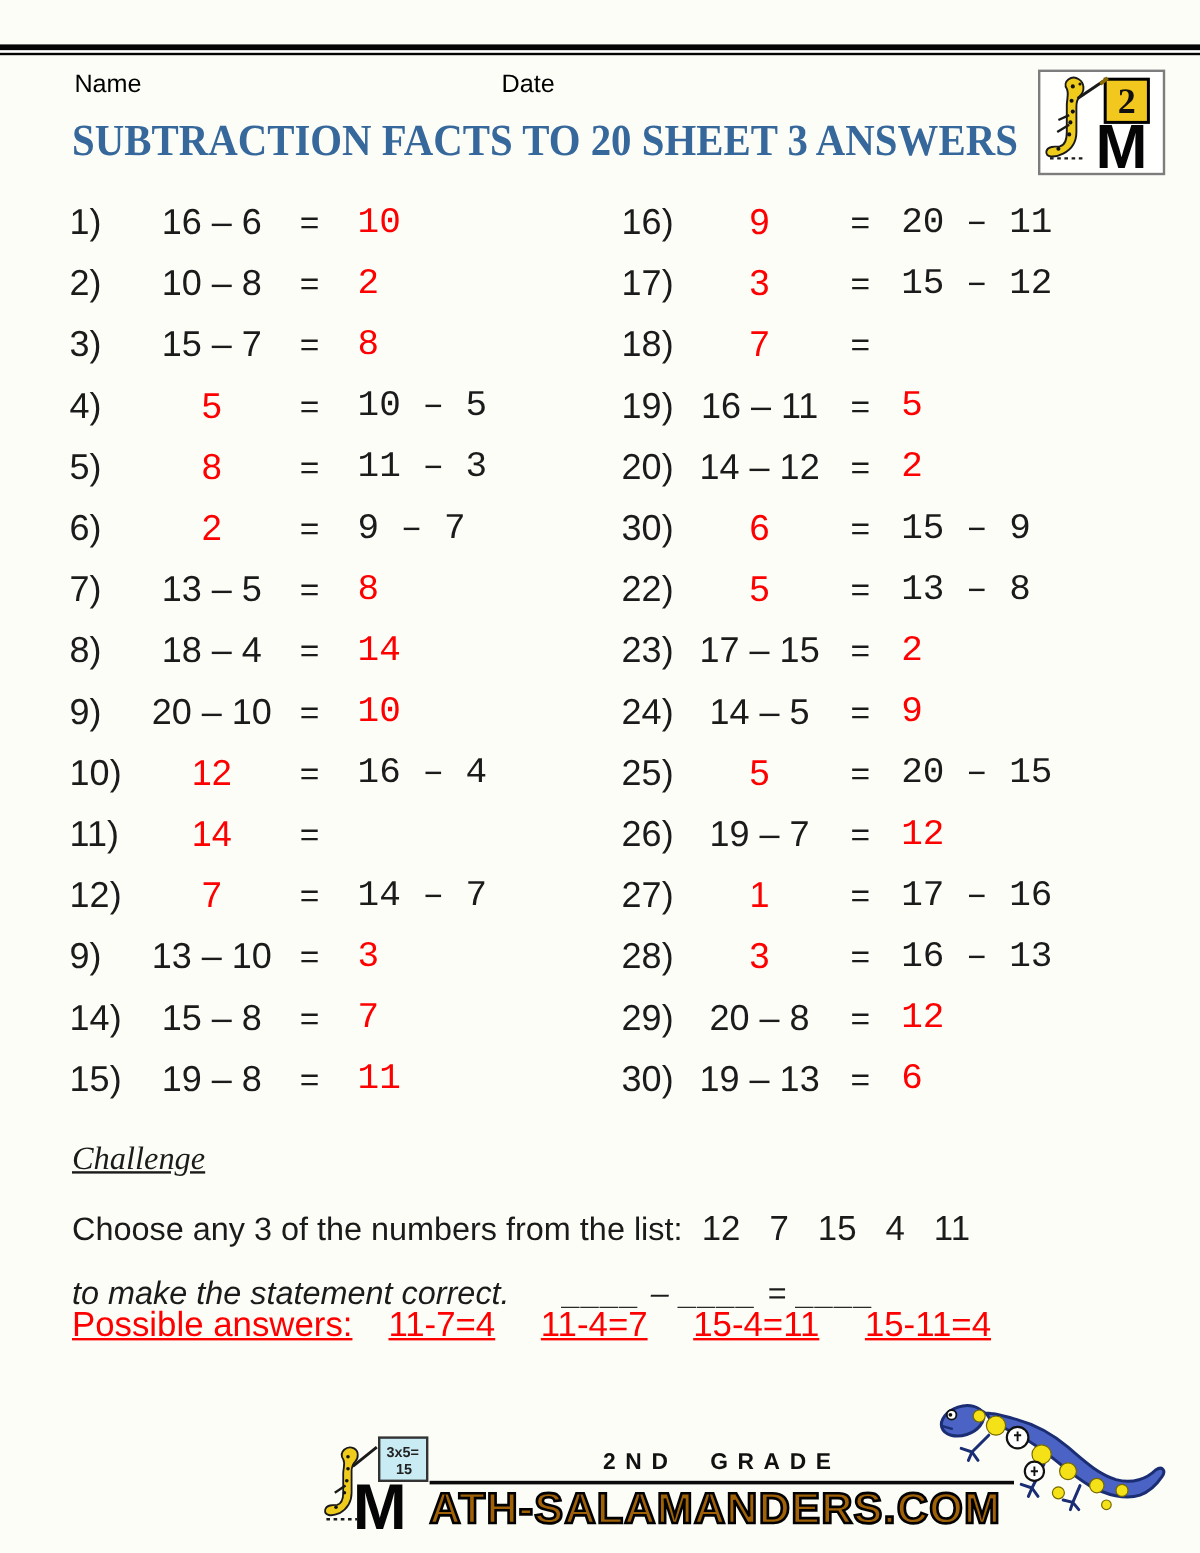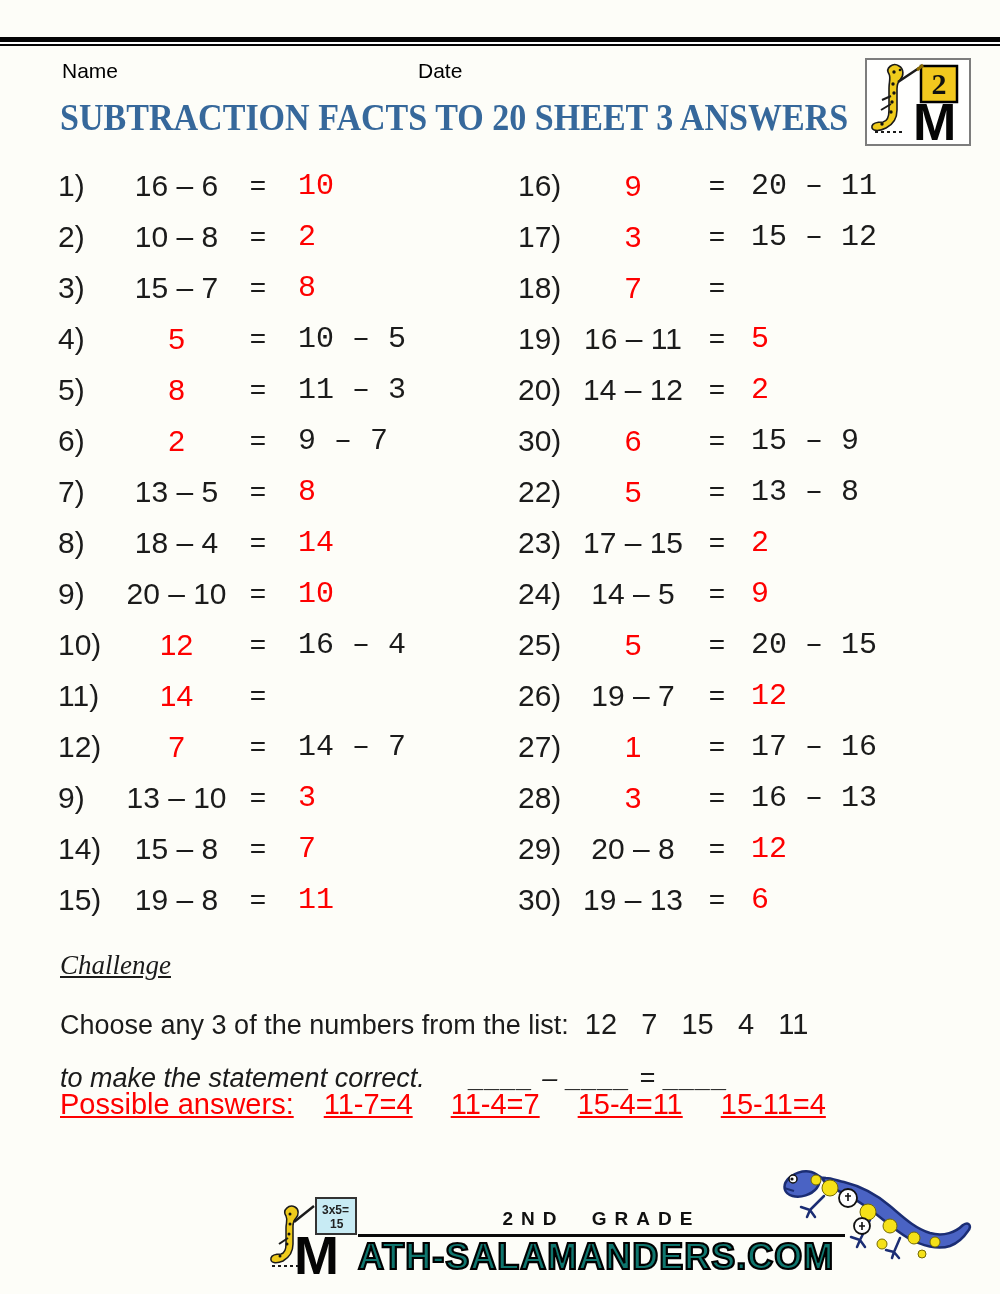--- a/index.html
+++ b/index.html
@@ -62,21 +62,21 @@
 
   
   .footer-text{position:absolute;left:358px;top:1208px;width:487px;}
   .grade-line{
     text-align:center;font-size:19px;font-weight:bold;color:#111;
     letter-spacing:8px;word-spacing:14px;line-height:22px;
   }
   .footer-rule{height:3px;background:#0a0a0a;margin-top:4px;}
   .site-line{
     margin-top:1px;font-size:36px;font-weight:bold;line-height:38px;
-    color:#0f766e;-webkit-text-stroke:2.2px #000;letter-spacing:1px;
+    color:#a16207;-webkit-text-stroke:2.2px #000;letter-spacing:1px;
     white-space:nowrap;
   }
   .easel-logo{position:absolute;left:268px;top:1190px;}
   .blue-salamander{position:absolute;left:772px;top:1152px;}
 </style>
 </head>
 <body>
 
 <div class="topbar">
   <div class="b1"></div>

